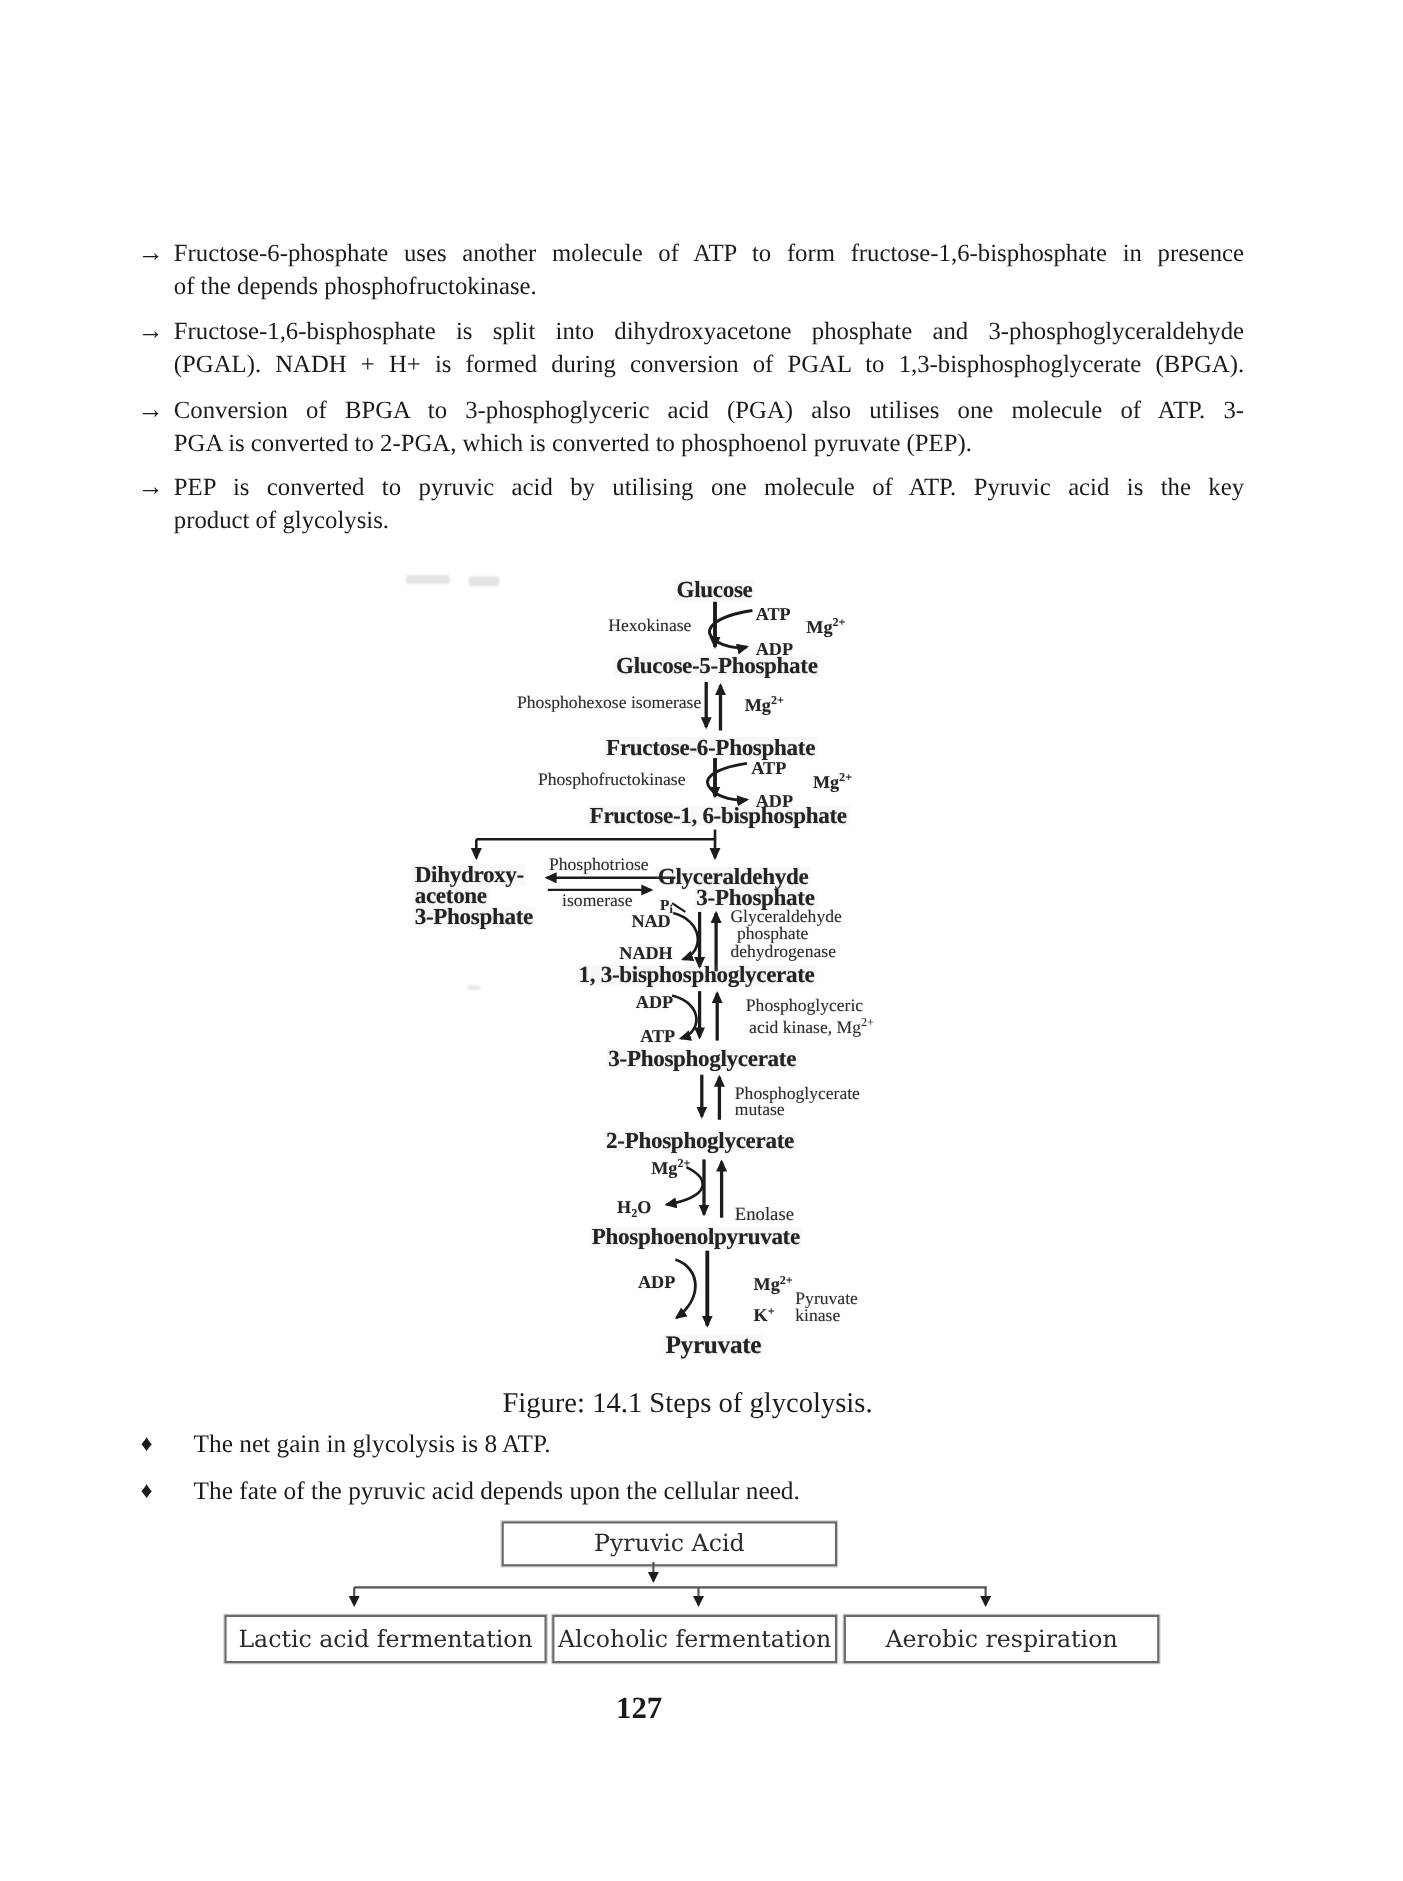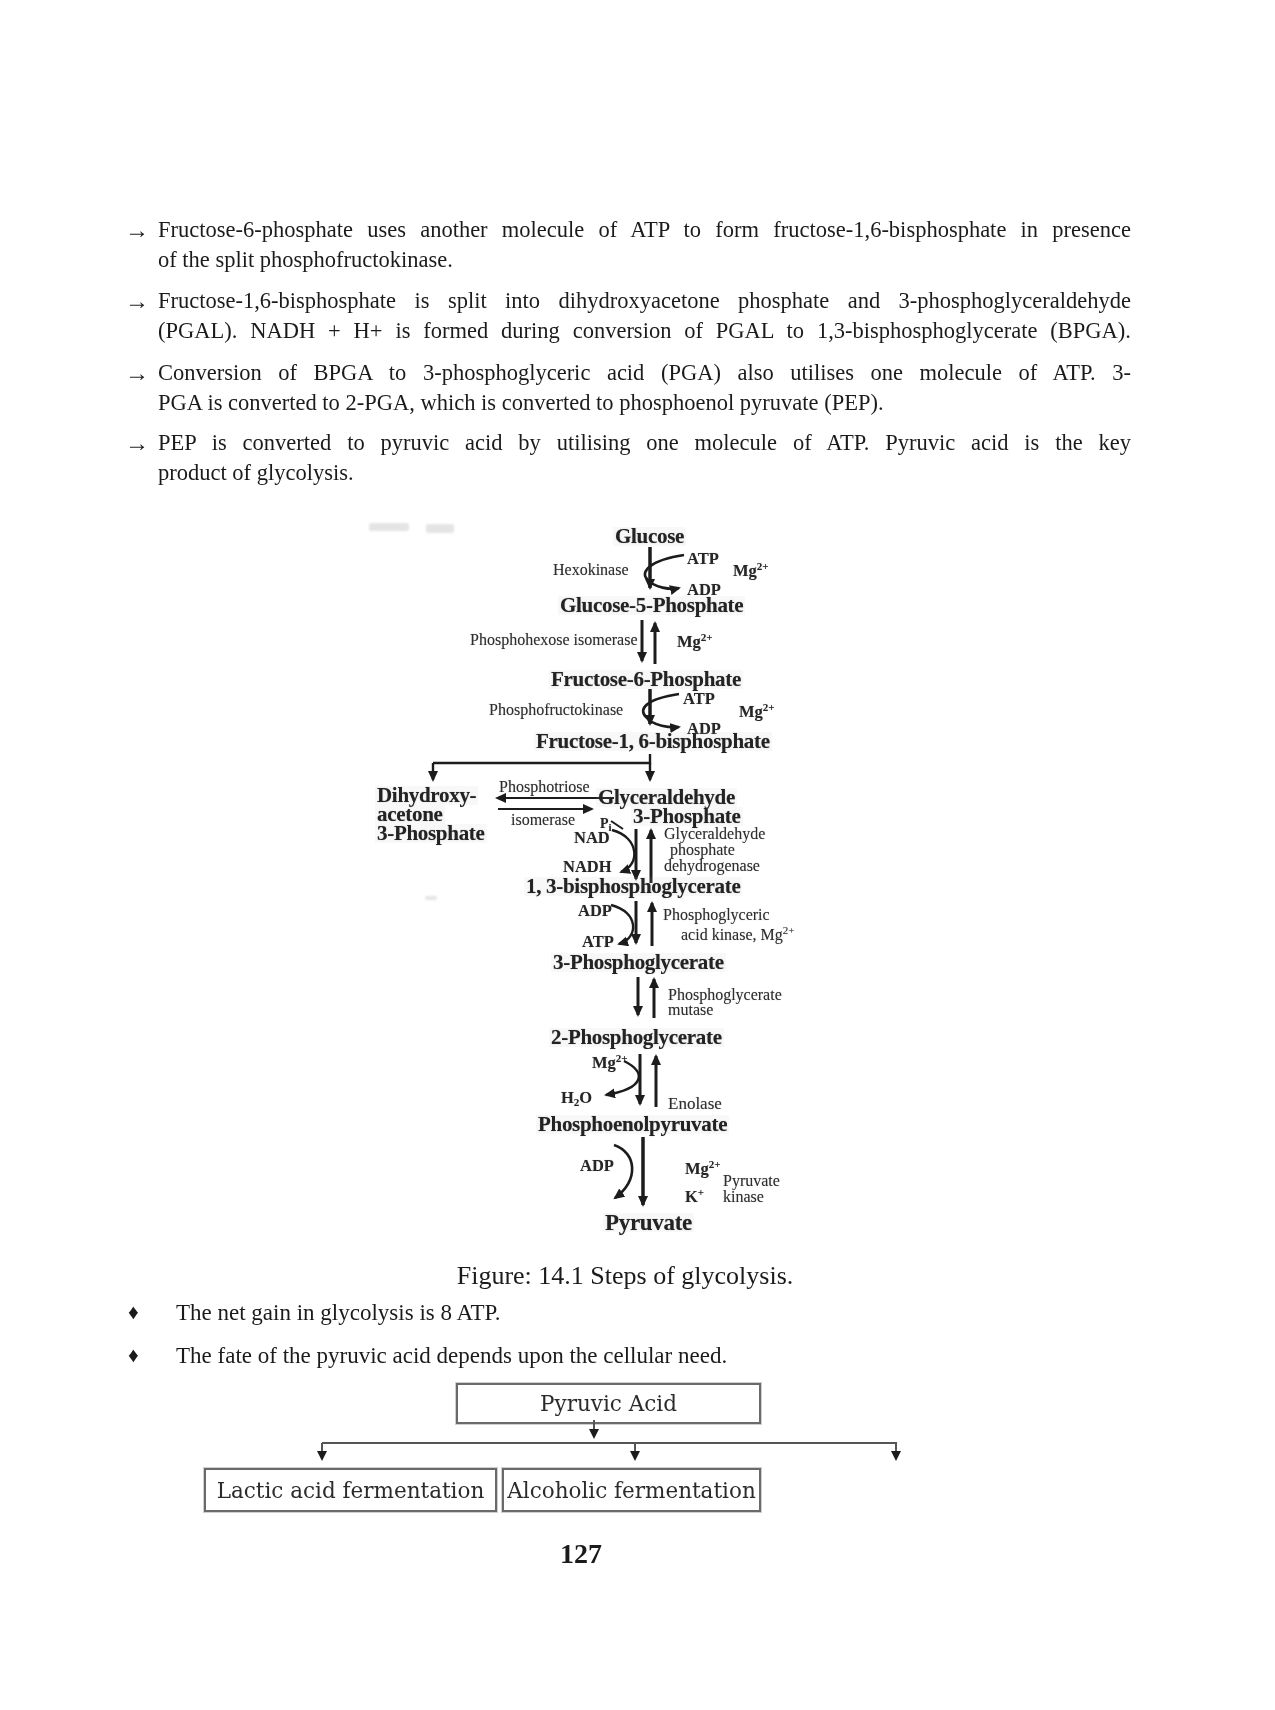--- a/index.html
+++ b/index.html
@@ -46,21 +46,21 @@
 </style>
 </head>
 <body>
 
 <div id="page">
 
   <div class="bpara" style="top:215px">
     <span class="bmark">→</span>
     <div class="btext">
       <div class="jline">Fructose-6-phosphate uses another molecule of ATP to form fructose-1,6-bisphosphate in presence</div>
-      <div class="line">of the split phosphofructokinase.</div>
+      <div class="line">of the depends phosphofructokinase.</div>
     </div>
   </div>
   <div class="bpara" style="top:286px">
     <span class="bmark">→</span>
     <div class="btext">
       <div class="jline">Fructose-1,6-bisphosphate is split into dihydroxyacetone phosphate and 3-phosphoglyceraldehyde</div>
       <div class="jline">(PGAL). NADH + H+ is formed during conversion of PGAL to 1,3-bisphosphoglycerate (BPGA).</div>
     </div>
   </div>
   <div class="bpara" style="top:358px">
@@ -144,21 +144,21 @@
 
     <div class="fco" style="left:320px;top:336px;font-size:14px"><span>P</span><sub class="sub">i</sub></div>
     <div class="fco" style="left:294px;top:348px">NAD</div>
     <div class="fco" style="left:283px;top:377px">NADH</div>
     <div class="fenz" style="left:384px;top:346px">Glyceraldehyde</div>
     <div class="fenz" style="left:390px;top:362px">phosphate</div>
     <div class="fenz" style="left:384px;top:378px">dehydrogenase</div>
     <div class="fnode" style="left:244px;top:397px">1, 3-bisphosphoglycerate</div>
 
     <div class="fco" style="left:298px;top:421px">ADP</div>
-    <div class="fenz" style="left:383px;top:427px">Phosphoglyceric</div>
+    <div class="fenz" style="left:398px;top:427px">Phosphoglyceric</div>
     <div class="fenz" style="left:401px;top:443px"><span>acid kinase, Mg</span><sup class="sup">2+</sup></div>
     <div class="fco" style="left:302px;top:452px">ATP</div>
     <div class="fnode" style="left:271px;top:473px">3-Phosphoglycerate</div>
 
     <div class="fenz" style="left:388px;top:507px">Phosphoglycerate</div>
     <div class="fenz" style="left:388px;top:522px">mutase</div>
     <div class="fnode" style="left:269px;top:548px">2-Phosphoglycerate</div>
 
     <div class="fco" style="left:312px;top:572px"><span>Mg</span><sup class="sup">2+</sup></div>
     <div class="fenz" style="left:388px;top:616px;font-size:17px">Enolase</div>
@@ -196,16 +196,17 @@
       <line x1="594" y1="2" x2="594" y2="19" marker-end="url(#fh)"></line>
       <line x1="322" y1="25" x2="897" y2="25"></line>
       <line x1="322" y1="25" x2="322" y2="41" marker-end="url(#fh)"></line>
       <line x1="635" y1="25" x2="635" y2="41" marker-end="url(#fh)"></line>
       <line x1="896" y1="25" x2="896" y2="41" marker-end="url(#fh)"></line>
     </g>
   </svg>
 
   <div class="fbox" style="left:204px;top:1468px;width:289px;height:40px">Lactic acid fermentation</div>
   <div class="fbox" style="left:502px;top:1468px;width:255px;height:40px">Alcoholic fermentation</div>
+  <div class="fbox" style="left:767px;top:1468px;width:283px;height:40px">Aerobic respiration</div>
 
   <div id="pagenum">127</div>
 
 </div>
 
 </body></html>

